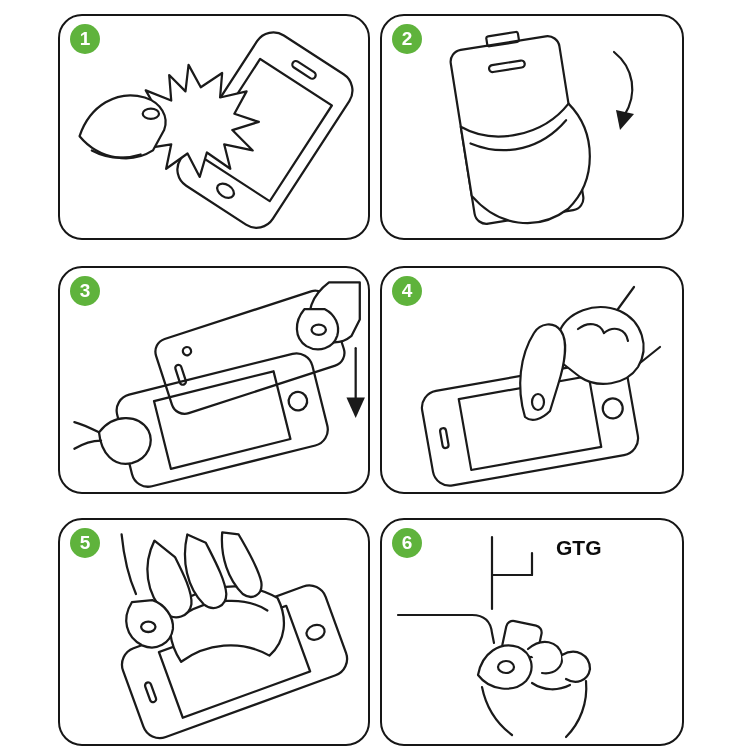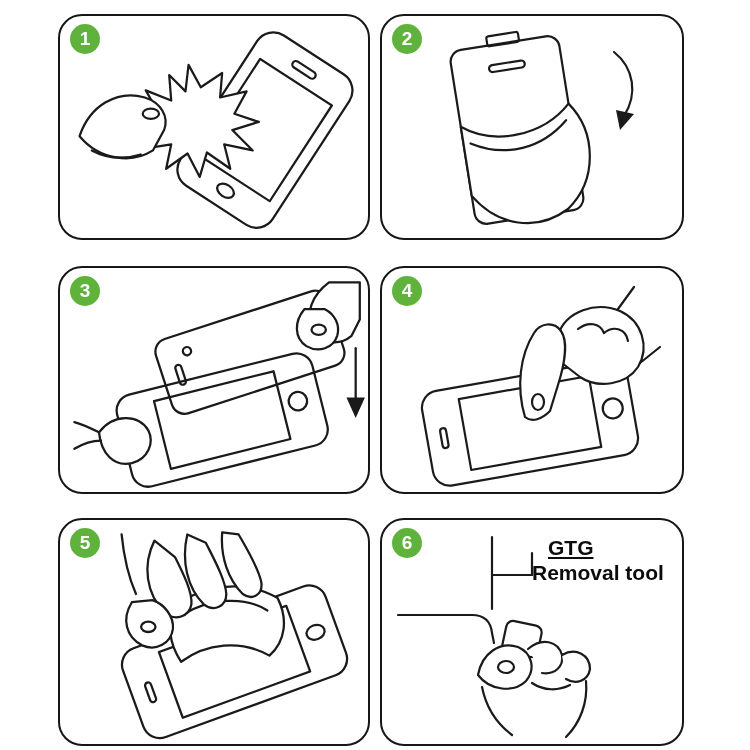--- a/index.html
+++ b/index.html
@@ -14,21 +14,21 @@
   #p6{left:380px;top:518px;width:300px;height:224px;}
   .badge{position:absolute;left:10px;top:8px;width:30px;height:30px;border-radius:50%;
          color:#ffffff;font-weight:bold;font-size:19px;line-height:30px;text-align:center;z-index:2;}
   .art{position:absolute;left:0;top:0;width:100%;height:100%;}
   .art path,.art rect,.art circle,.art ellipse,.art line,.art polygon,.art polyline{
     fill:none;stroke:#1a1a1a;stroke-width:2.2;stroke-linecap:round;stroke-linejoin:round;}
   .art .fillwhite{fill:#ffffff;}
   .art .fillblack{fill:#1a1a1a;stroke:none;}
   .tool-label{position:absolute;left:150px;top:16px;font-weight:bold;font-size:21px;
               color:#0c0c0c;line-height:1.18;z-index:2;}
-  .tool-label .l1{margin-left:16px;text-decoration:underline;}
+  .tool-label .l1{margin-left:24px;}
 </style>
 </head>
 <body>
 
 <div class="sheet">
 
   <div class="panel" id="p1">
     <span class="badge" style="background-color: rgb(95, 179, 60);">1</span>
     <svg class="art" viewBox="0 0 300 218" preserveAspectRatio="xMidYMid meet">
       <g transform="translate(200,112) rotate(33)">
@@ -120,21 +120,20 @@
       <path class="fillwhite" d="M70,80 C60,96 64,114 80,122 C94,128 108,120 110,106 C111,94 102,82 90,78 Z"></path>
       <ellipse cx="86" cy="104" rx="7" ry="5"></ellipse>
       <path d="M60,14 C62,34 66,54 74,72"></path>
     </svg>
   </div>
 
   <div class="panel" id="p6">
     <span class="badge" style="background-color: rgb(95, 179, 60);">6</span>
     <div class="tool-label">
       <div class="l1">GTG</div>
-      <div class="l2">Removal tool</div>
     </div>
     <svg class="art" viewBox="0 0 300 218" preserveAspectRatio="xMidYMid meet">
       <path d="M110,14 L110,86"></path>
       <path d="M16,92 L90,92 Q108,92 110,110 L112,120"></path>
       <path d="M150,30 L150,52"></path>
       <path d="M110,52 L150,52"></path>
       <g transform="rotate(12 140 116)">
         <rect x="122" y="100" width="36" height="32" rx="7"></rect>
       </g>
       <path class="fillwhite" d="M96,152 C100,130 118,118 136,124 C150,130 154,146 144,158 C132,170 108,168 96,152 Z"></path>

